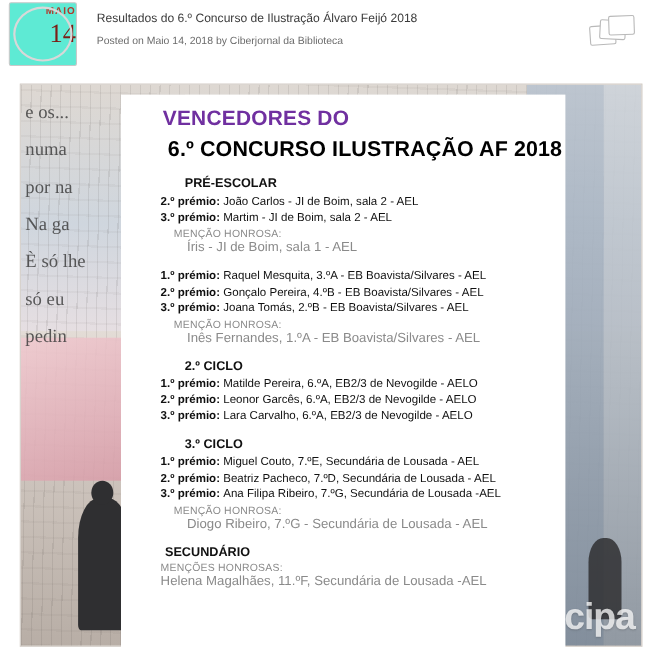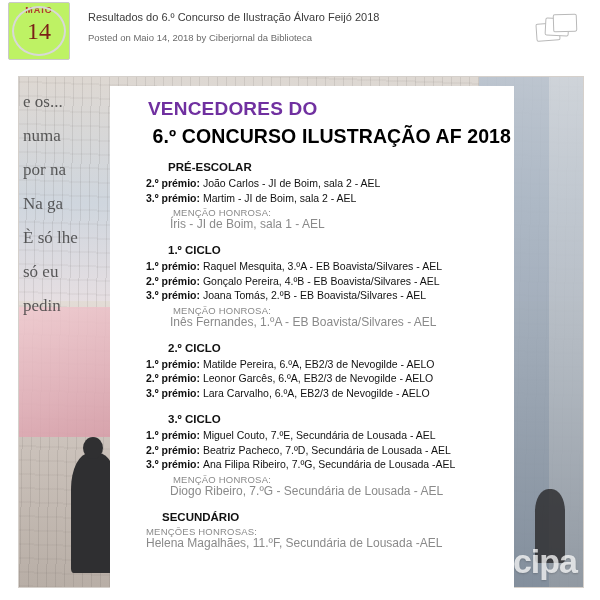--- a/index.html
+++ b/index.html
@@ -28,23 +28,23 @@
     padding-top: 6px;
     box-sizing: border-box;
   }
   .date-badge {
     position: absolute;
     left: 8px;
     top: 2px;
     width: 62px;
     height: 58px;
     border: 1px solid #c9c9c9;
-    background: #bef264;
-    box-sizing: border-box;
-    text-align: center;
+    background: #5eead4;
+    box-sizing: border-box;
+    text-align: right;
     border-radius: 2px;
   }
   .date-badge .month {
     font-size: 9px;
     letter-spacing: 1px;
     color: #b03a2e;
     font-weight: bold;
     margin-top: 2px;
     line-height: 11px;
   }
@@ -242,34 +242,34 @@
     line-height: 14.5px;
     font-weight: bold;
   }
   .prize .rest {
     font-weight: normal;
   }
   .honra-title {
     font-size: 9.5px;
     color: #8a8a8a;
     margin-top: 2px;
-    margin-left: 27px;
+    margin-left: 12px;
     letter-spacing: 0.2px;
   }
   .honra-name {
     font-size: 12px;
     color: #8a8a8a;
     margin-left: 24px;
     line-height: 13px;
   }
   .sec-final {
     margin-top: 13px;
     padding-left: 22px;
   }
-  .sec-final .section-title { margin-left: 16px; }
+  .sec-final .section-title { margin-left: 4px; }
   .sec-final .honra-title { margin-left: 0; }
   .sec-final .honra-name { margin-left: 0; }
 </style>
 </head>
 <body>
 
 <div class="page">
 
   <div class="header">
     <div class="date-badge">
@@ -322,21 +322,20 @@
       </div>
       <div class="prize">
         <span>3.º prémio:</span>
         <span class="rest">Martim - JI de Boim, sala 2 - AEL</span>
       </div>
       <div class="honra-title">MENÇÃO HONROSA:</div>
       <div class="honra-name">Íris - JI de Boim, sala 1 - AEL</div>
     </div>
 
     <div class="section">
-      <div class="section-title">1.º CICLO</div>
       <div class="prize">
         <span>1.º prémio:</span>
         <span class="rest">Raquel Mesquita, 3.ºA - EB Boavista/Silvares - AEL</span>
       </div>
       <div class="prize">
         <span>2.º prémio:</span>
         <span class="rest">Gonçalo Pereira, 4.ºB - EB Boavista/Silvares - AEL</span>
       </div>
       <div class="prize">
         <span>3.º prémio:</span>

